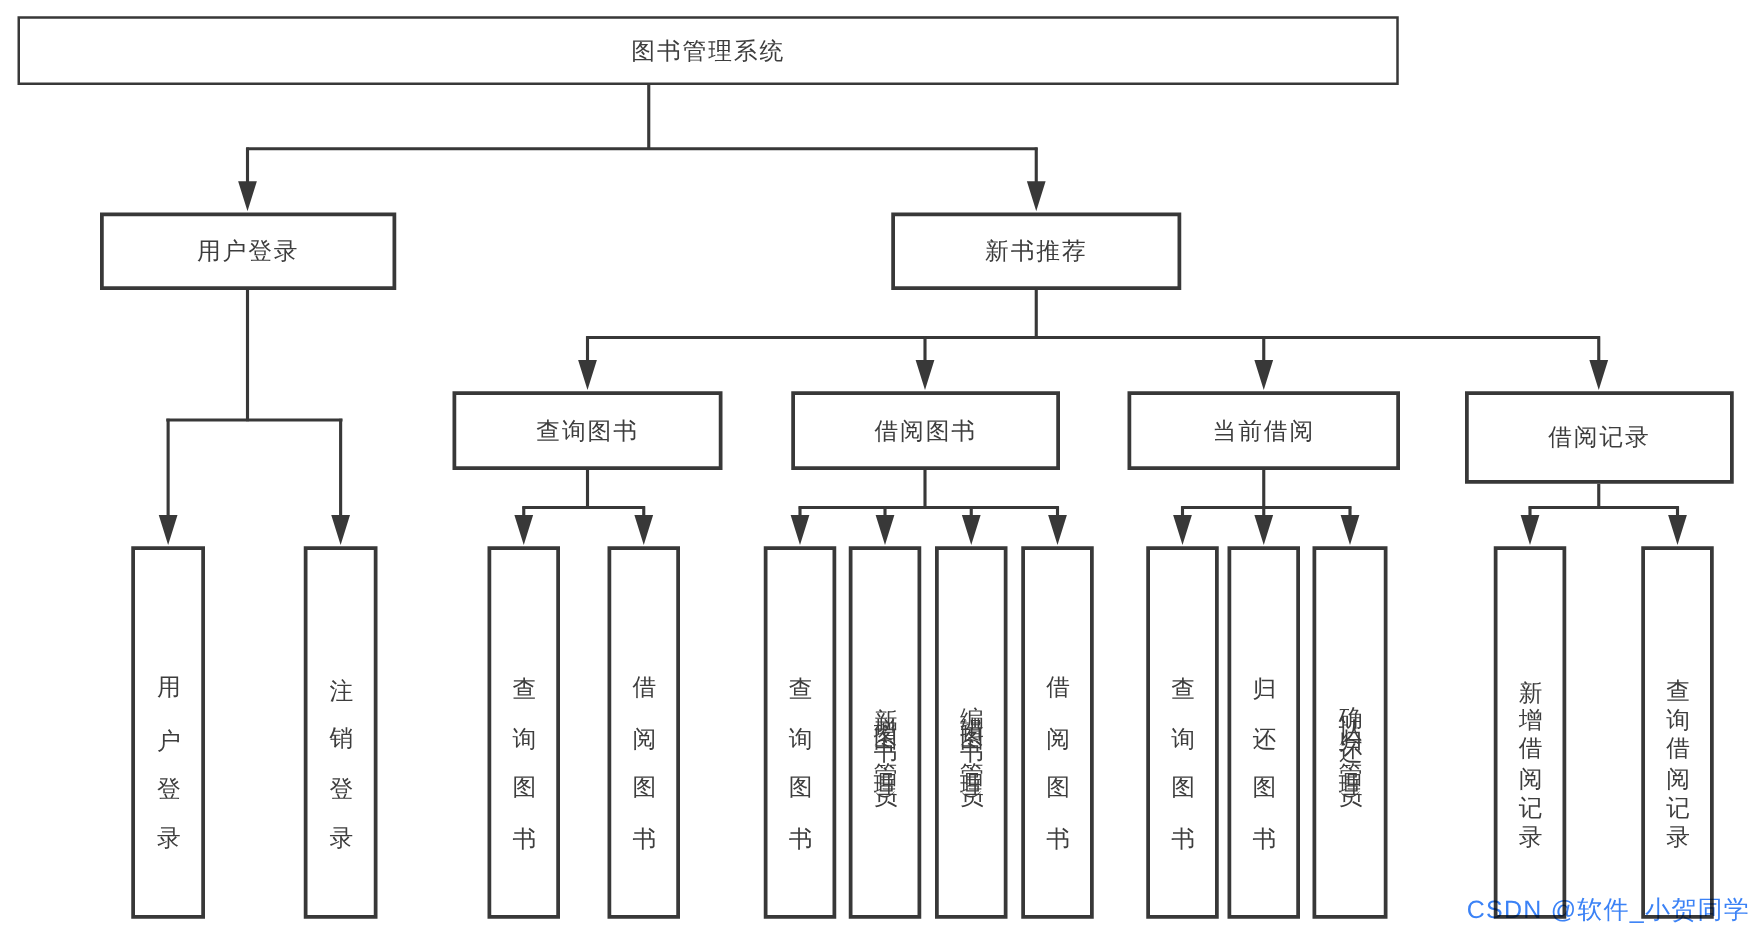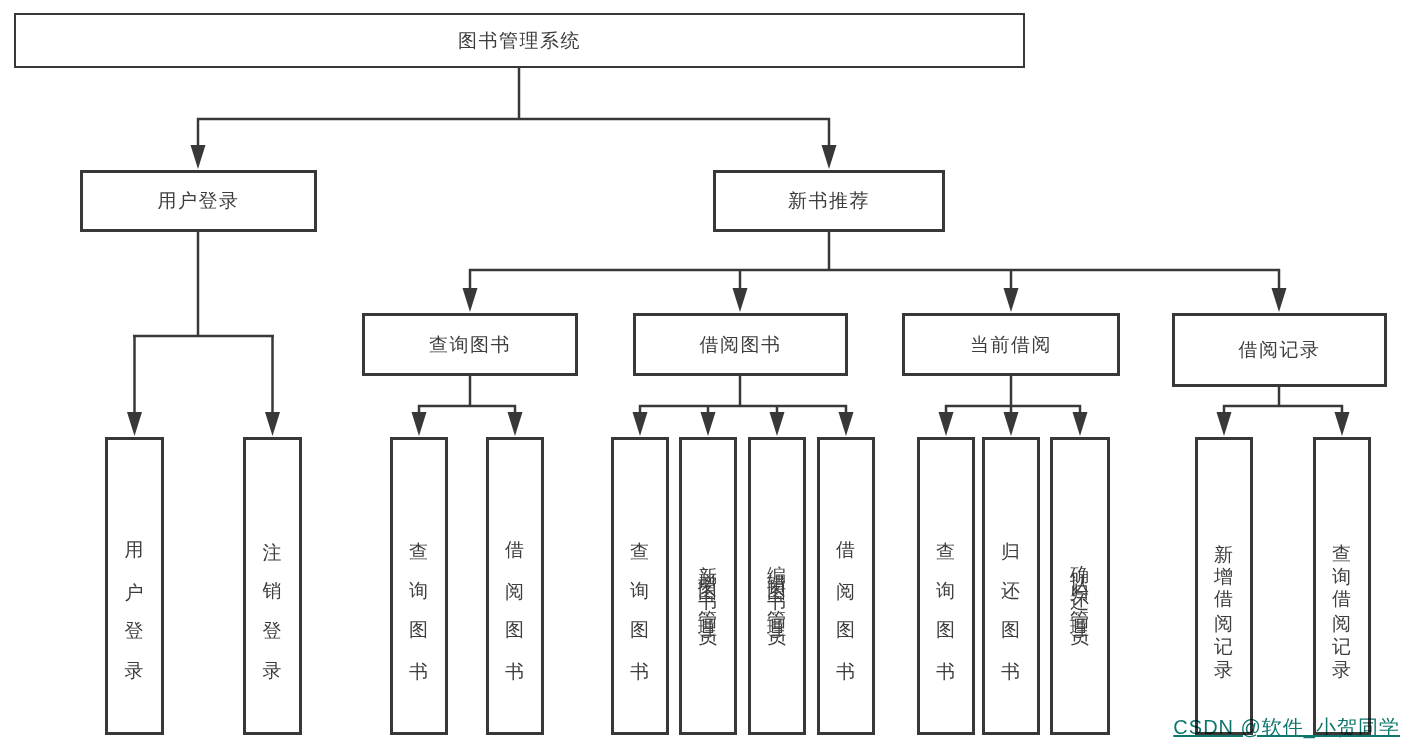--- a/index.html
+++ b/index.html
@@ -6,22 +6,22 @@
   body{width:1405px;height:747px;overflow:hidden;font-family:"Liberation Sans","DejaVu Sans",sans-serif;}
   #diagram{position:relative;width:1405px;height:747px;background:#ffffff;}
   #wires{position:absolute;left:0;top:0;z-index:1;}
   .box{position:absolute;background:#ffffff;border:3px solid #383838;box-sizing:border-box;
        display:flex;align-items:center;justify-content:center;z-index:2;}
   .root-box{border-width:2px;}
   .hlabel{font-size:19px;color:#3d3d3d;letter-spacing:1.5px;white-space:nowrap;}
   .leaf{top:437px;height:298px;}
   .vlabel{writing-mode:vertical-rl;text-orientation:mixed;font-size:19px;line-height:1;
           color:#3d3d3d;white-space:nowrap;}
-  .watermark{position:absolute;right:5px;bottom:6px;font-size:20px;color:#0f766e;
-             letter-spacing:1px;z-index:5;mix-blend-mode:multiply;white-space:nowrap;text-decoration:underline;}
+  .watermark{position:absolute;right:5px;bottom:6px;font-size:20px;color:#3b82f6;
+             letter-spacing:1px;z-index:5;mix-blend-mode:multiply;white-space:nowrap;}
 </style>
 </head>
 <body>
 
 <div id="diagram">
 
   <svg id="wires" width="1405" height="747" viewBox="0 0 1405 747">
     <g stroke="#383838" stroke-width="2.5" fill="none">
 
       <line x1="519" y1="67" x2="519" y2="119"></line>
@@ -80,21 +80,21 @@
       <polygon points="769.5,412 784.5,412 777,436"></polygon>
       <polygon points="838.5,412 853.5,412 846,436"></polygon>
       <polygon points="938.5,412 953.5,412 946,436"></polygon>
       <polygon points="1003.5,412 1018.5,412 1011,436"></polygon>
       <polygon points="1072.5,412 1087.5,412 1080,436"></polygon>
       <polygon points="1216.5,412 1231.5,412 1224,436"></polygon>
       <polygon points="1334.5,412 1349.5,412 1342,436"></polygon>
     </g>
   </svg>
 
-  <div class="box root-box" style="left:14px;top:13px;width:1011px;height:55px">
+  <div class="box root-box" style="left:14px;top:13px;width:1105px;height:55px">
     <div class="hlabel">图书管理系统</div>
   </div>
 
   <div class="box" style="left:80px;top:170px;width:237px;height:62px">
     <div class="hlabel">用户登录</div>
   </div>
   <div class="box" style="left:713px;top:170px;width:232px;height:62px">
     <div class="hlabel">新书推荐</div>
   </div>
 

